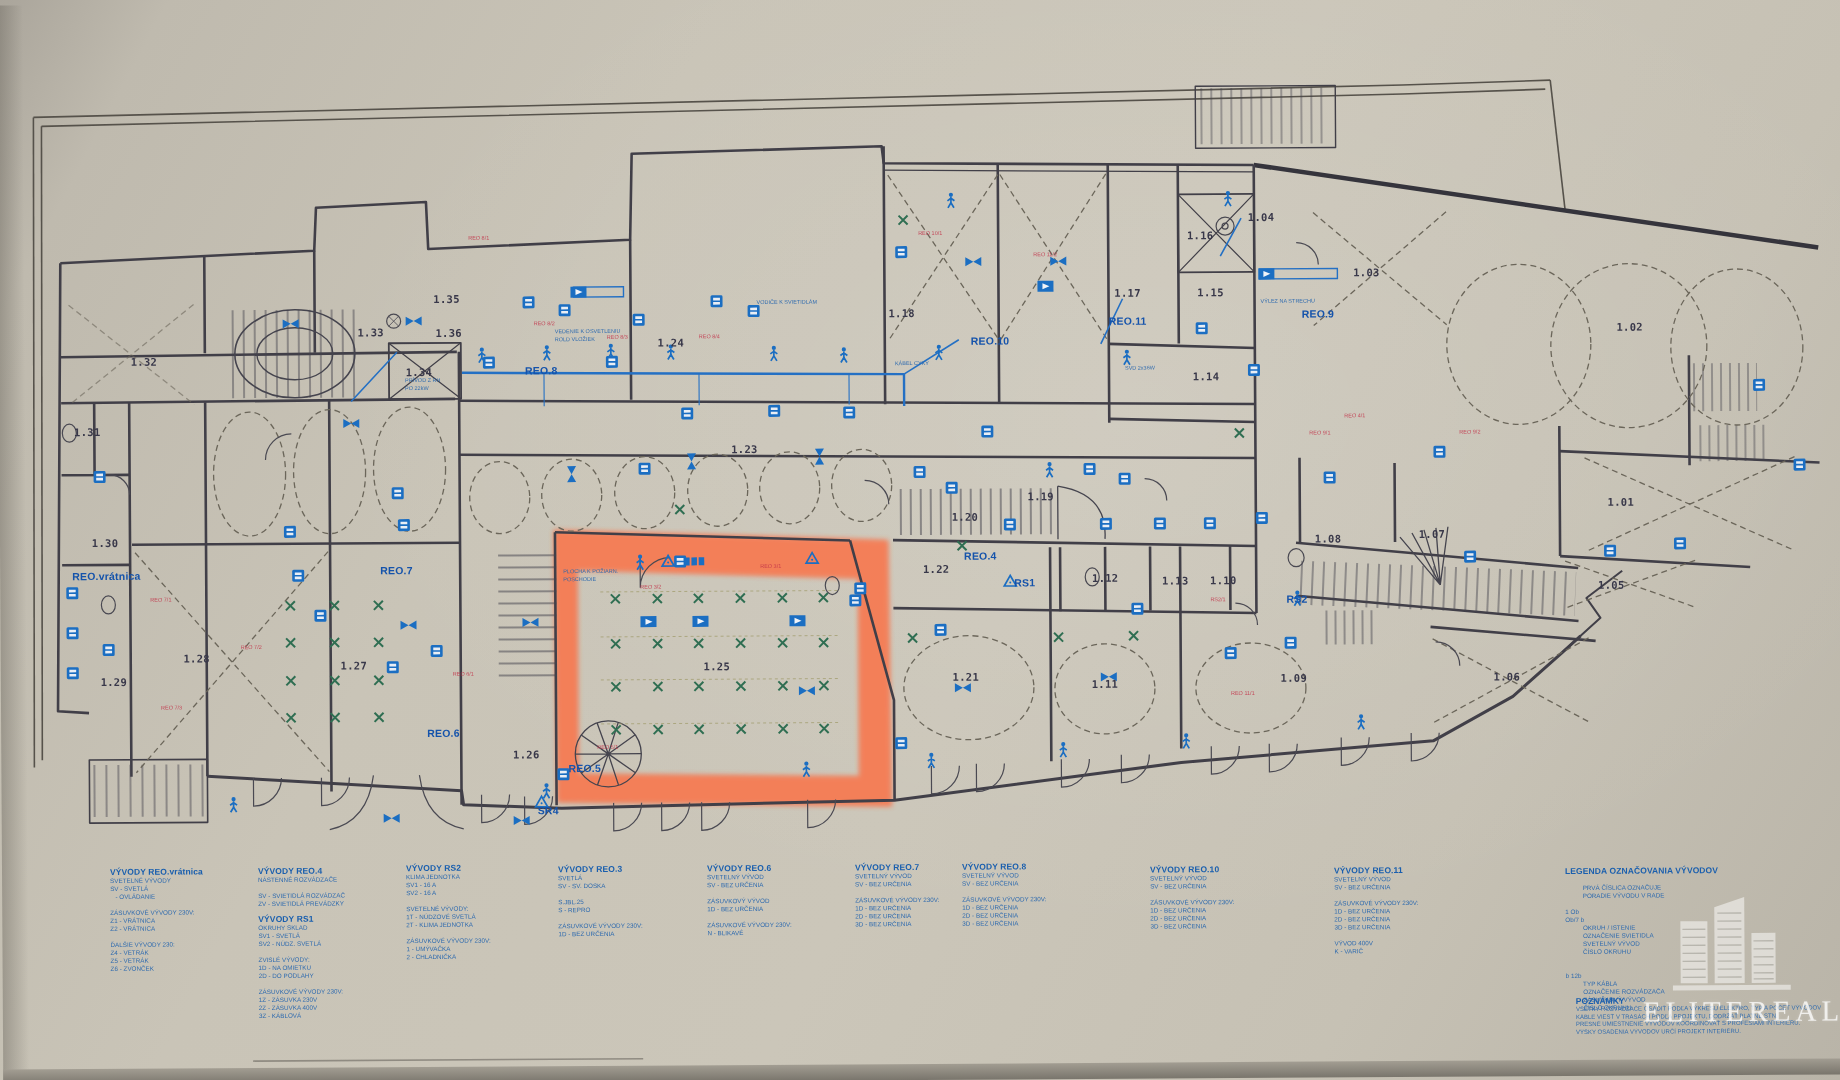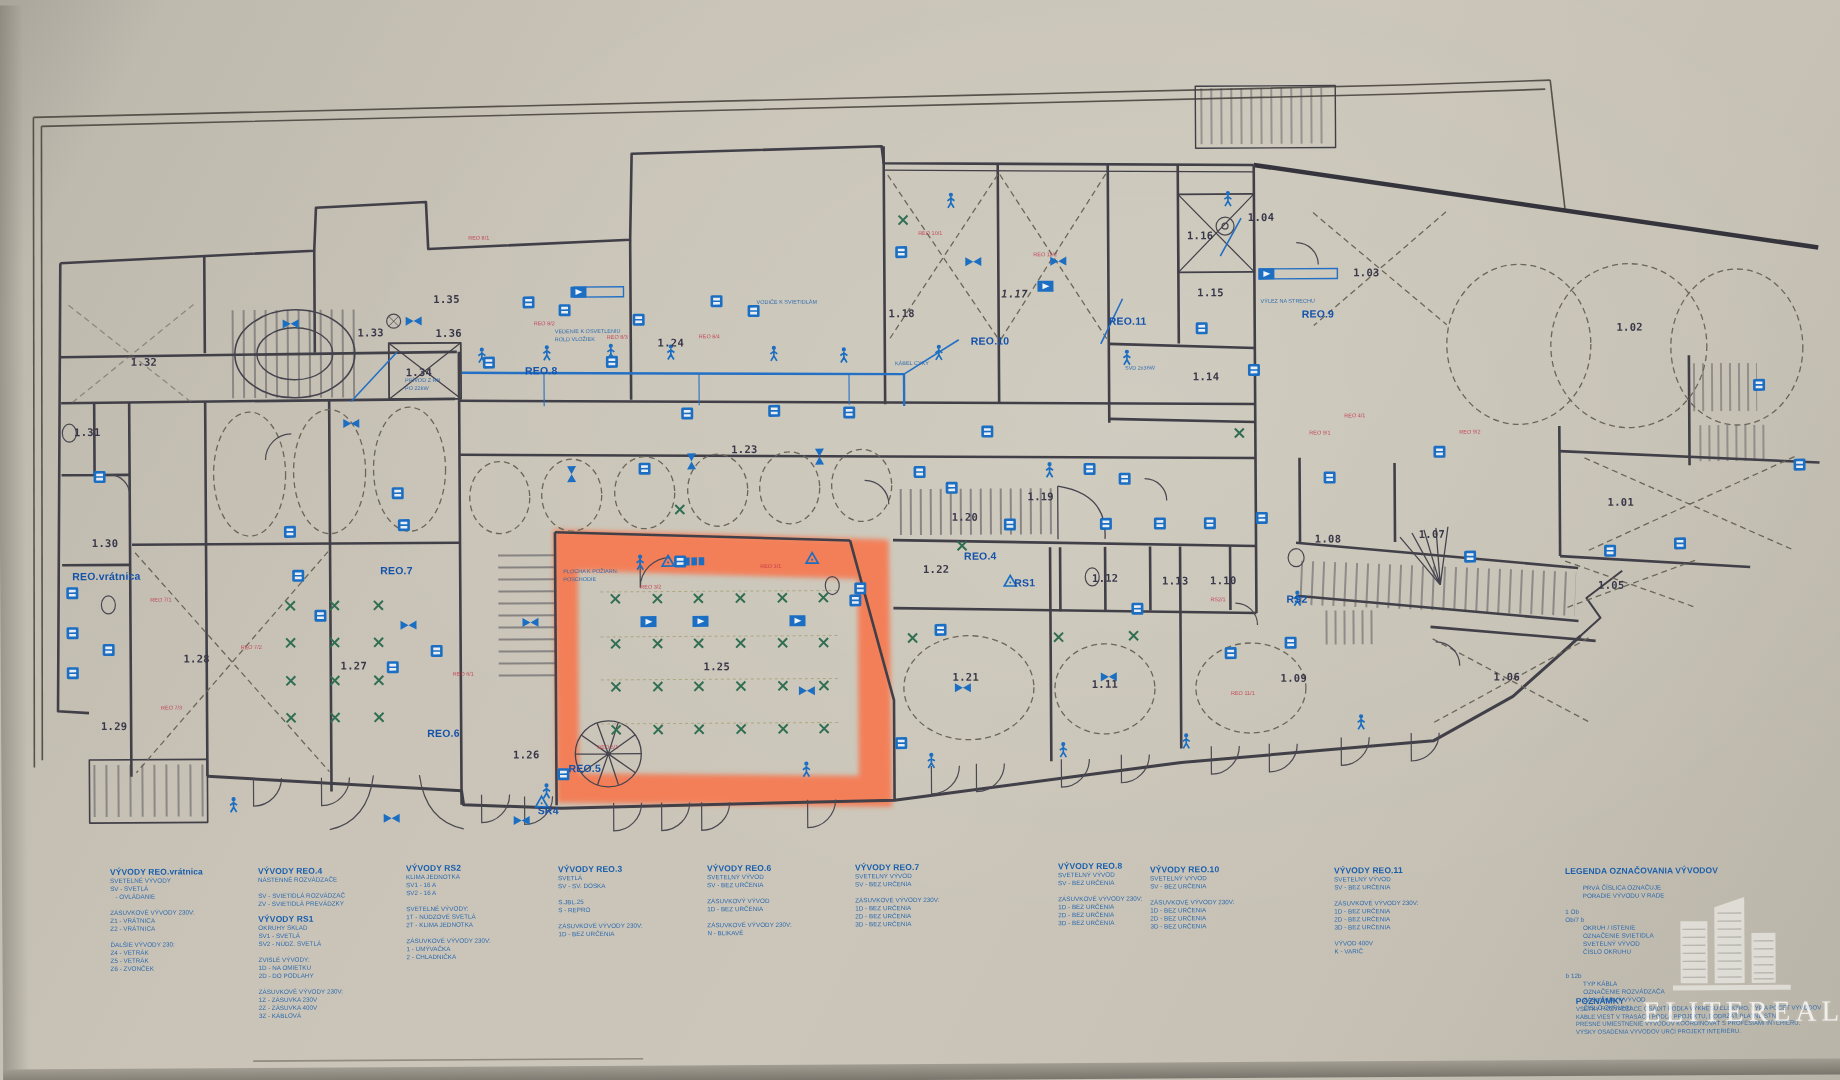--- a/index.html
+++ b/index.html
@@ -373,33 +373,33 @@
         <div class="room-label" style="left: 1432px; top: 537px;">1.07</div>
         <div class="room-label" style="left: 1328px; top: 541px;">1.08</div>
         <div class="room-label" style="left: 1293px; top: 680px;">1.09</div>
         <div class="room-label" style="left: 1223px; top: 582px;">1.10</div>
         <div class="room-label" style="left: 1104px; top: 685px;">1.11</div>
         <div class="room-label" style="left: 1105px; top: 579px;">1.12</div>
         <div class="room-label" style="left: 1175px; top: 582px;">1.13</div>
         <div class="room-label" style="left: 1207px; top: 378px;">1.14</div>
         <div class="room-label" style="left: 1212px; top: 294px;">1.15</div>
         <div class="room-label" style="left: 1202px; top: 237px;">1.16</div>
-        <div class="room-label" style="left: 1016px; top: 294px; font-style: italic;">1.17</div>
+        <div class="room-label" style="left: 1129px; top: 294px;">1.17</div>
         <div class="room-label" style="left: 903px; top: 313px;">1.18</div>
         <div class="room-label" style="left: 1041px; top: 497px;">1.19</div>
         <div class="room-label" style="left: 965px; top: 517px;">1.20</div>
         <div class="room-label" style="left: 965px; top: 677px;">1.21</div>
         <div class="room-label" style="left: 936px; top: 569px;">1.22</div>
         <div class="room-label" style="left: 745px; top: 448px;">1.23</div>
         <div class="room-label" style="left: 632px; top: 341px; margin-left: 40px;">1.24</div>
         <div class="room-label" style="left: 716px; top: 665px;">1.25</div>
         <div class="room-label" style="left: 525px; top: 752px;">1.26</div>
         <div class="room-label" style="left: 353px; top: 662px;">1.27</div>
         <div class="room-label" style="left: 196px; top: 654px;">1.28</div>
-        <div class="room-label" style="left: 113px; top: 677px; margin-top: 44px;">1.29</div>
+        <div class="room-label" style="left: 113px; top: 677px;">1.29</div>
         <div class="room-label" style="left: 105px; top: 538px;">1.30</div>
         <div class="room-label" style="left: 88px; top: 427px;">1.31</div>
         <div class="room-label" style="left: 145px; top: 357px;">1.32</div>
         <div class="room-label" style="left: 372px; top: 329px;">1.33</div>
         <div class="room-label" style="left: 420px; top: 369px;">1.34</div>
         <div class="room-label" style="left: 448px; top: 296px;">1.35</div>
         <div class="room-label" style="left: 450px; top: 330px;">1.36</div>
         <div class="panel-label" style="left: 72px; top: 571px;">REO.vrátnica</div>
         <div class="panel-label" style="left: 380px; top: 567px;">REO.7</div>
         <div class="panel-label" style="left: 426px; top: 730px;">REO.6</div>
@@ -518,21 +518,21 @@
         <div class="legend-block" style="left: 853px; top: 862px;">
           <div class="legend-title">VÝVODY REO.7</div>
           <div class="legend-line">SVETELNÝ VÝVOD</div>
           <div class="legend-line">SV - BEZ URČENIA</div>
           <div class="legend-line">&nbsp;</div>
           <div class="legend-line">ZÁSUVKOVÉ VÝVODY 230V:</div>
           <div class="legend-line">1D - BEZ URČENIA</div>
           <div class="legend-line">2D - BEZ URČENIA</div>
           <div class="legend-line">3D - BEZ URČENIA</div>
         </div>
-        <div class="legend-block" style="left: 1056px; top: 862px;">
+        <div class="legend-block" style="left: 960px; top: 862px;">
           <div class="legend-title">VÝVODY REO.8</div>
           <div class="legend-line">SVETELNÝ VÝVOD</div>
           <div class="legend-line">SV - BEZ URČENIA</div>
           <div class="legend-line">&nbsp;</div>
           <div class="legend-line">ZÁSUVKOVÉ VÝVODY 230V:</div>
           <div class="legend-line">1D - BEZ URČENIA</div>
           <div class="legend-line">2D - BEZ URČENIA</div>
           <div class="legend-line">3D - BEZ URČENIA</div>
         </div>
         <div class="legend-block" style="left: 1148px; top: 866px;">

